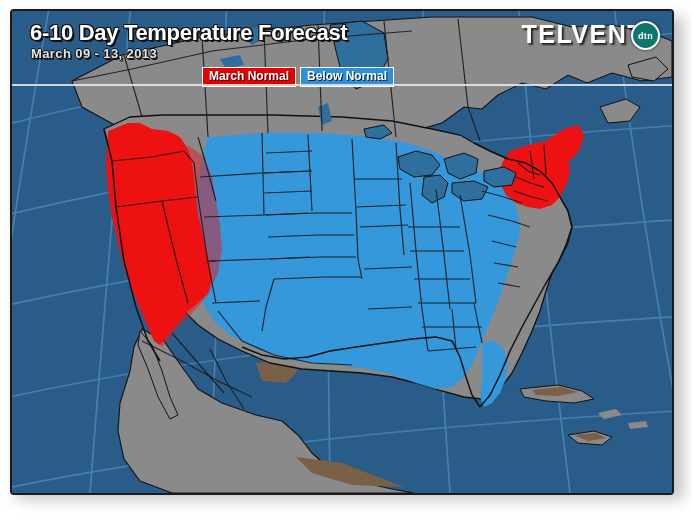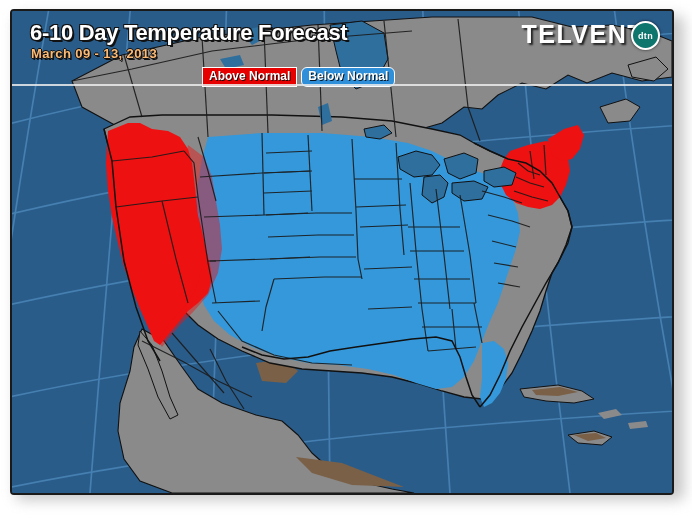--- a/index.html
+++ b/index.html
@@ -74,21 +74,21 @@
     text-shadow: 2px 2px 0 #111111, -1px -1px 0 #111111,
                  1px -1px 0 #111111, -1px 1px 0 #111111;
     white-space: nowrap;
   }
   .subtitle {
     position: absolute;
     left: 19px;
     top: 35px;
     font-size: 13px;
     font-weight: bold;
-    color: #fdba74;
+    color: #e5e5e5;
     letter-spacing: .4px;
     text-shadow: 1.5px 1.5px 0 #111111, -1px 0 0 #111111,
                  0 -1px 0 #111111, 1px 0 0 #111111, 0 1px 0 #111111;
     white-space: nowrap;
   }
 
   .brand {
     position: absolute;
     right: 12px;
     top: 8px;
@@ -134,21 +134,21 @@
     font-weight: bold;
     color: #ffffff;
     border: 1px solid #ffffff;
     line-height: 1.05;
     text-shadow: 1px 1px 0 rgba(0,0,0,.85);
     white-space: nowrap;
     pointer-events: auto;
     cursor: default;
   }
   .legend-above { background: #e60000; }
-  .legend-below { background: #2f8fd8; border-radius: 6px; }
+  .legend-below { background: #2f8fd8; }
 
   .header-rule {
     position: absolute;
     left: 0;
     top: 73px;
     width: 100%;
     height: 2px;
     background: rgba(235,235,235,.85);
   }
 </style>
@@ -362,21 +362,21 @@
       <div class="title">6-10 Day Temperature Forecast</div>
 
       <div class="subtitle">March 09 - 13, 2013</div>
 
       <div class="brand">
         <span class="brand-text">TELVENT</span>
         <span class="brand-badge">dtn</span>
       </div>
 
       <div class="legend">
-        <div class="legend-item legend-above">Above Normal</div>
+        <div class="legend-item legend-above">March Normal</div>
         <div class="legend-item legend-below">Below Normal</div>
       </div>
 
       <div class="header-rule"></div>
     </div>
 
   </div>
 </div>
 
 </body></html>

